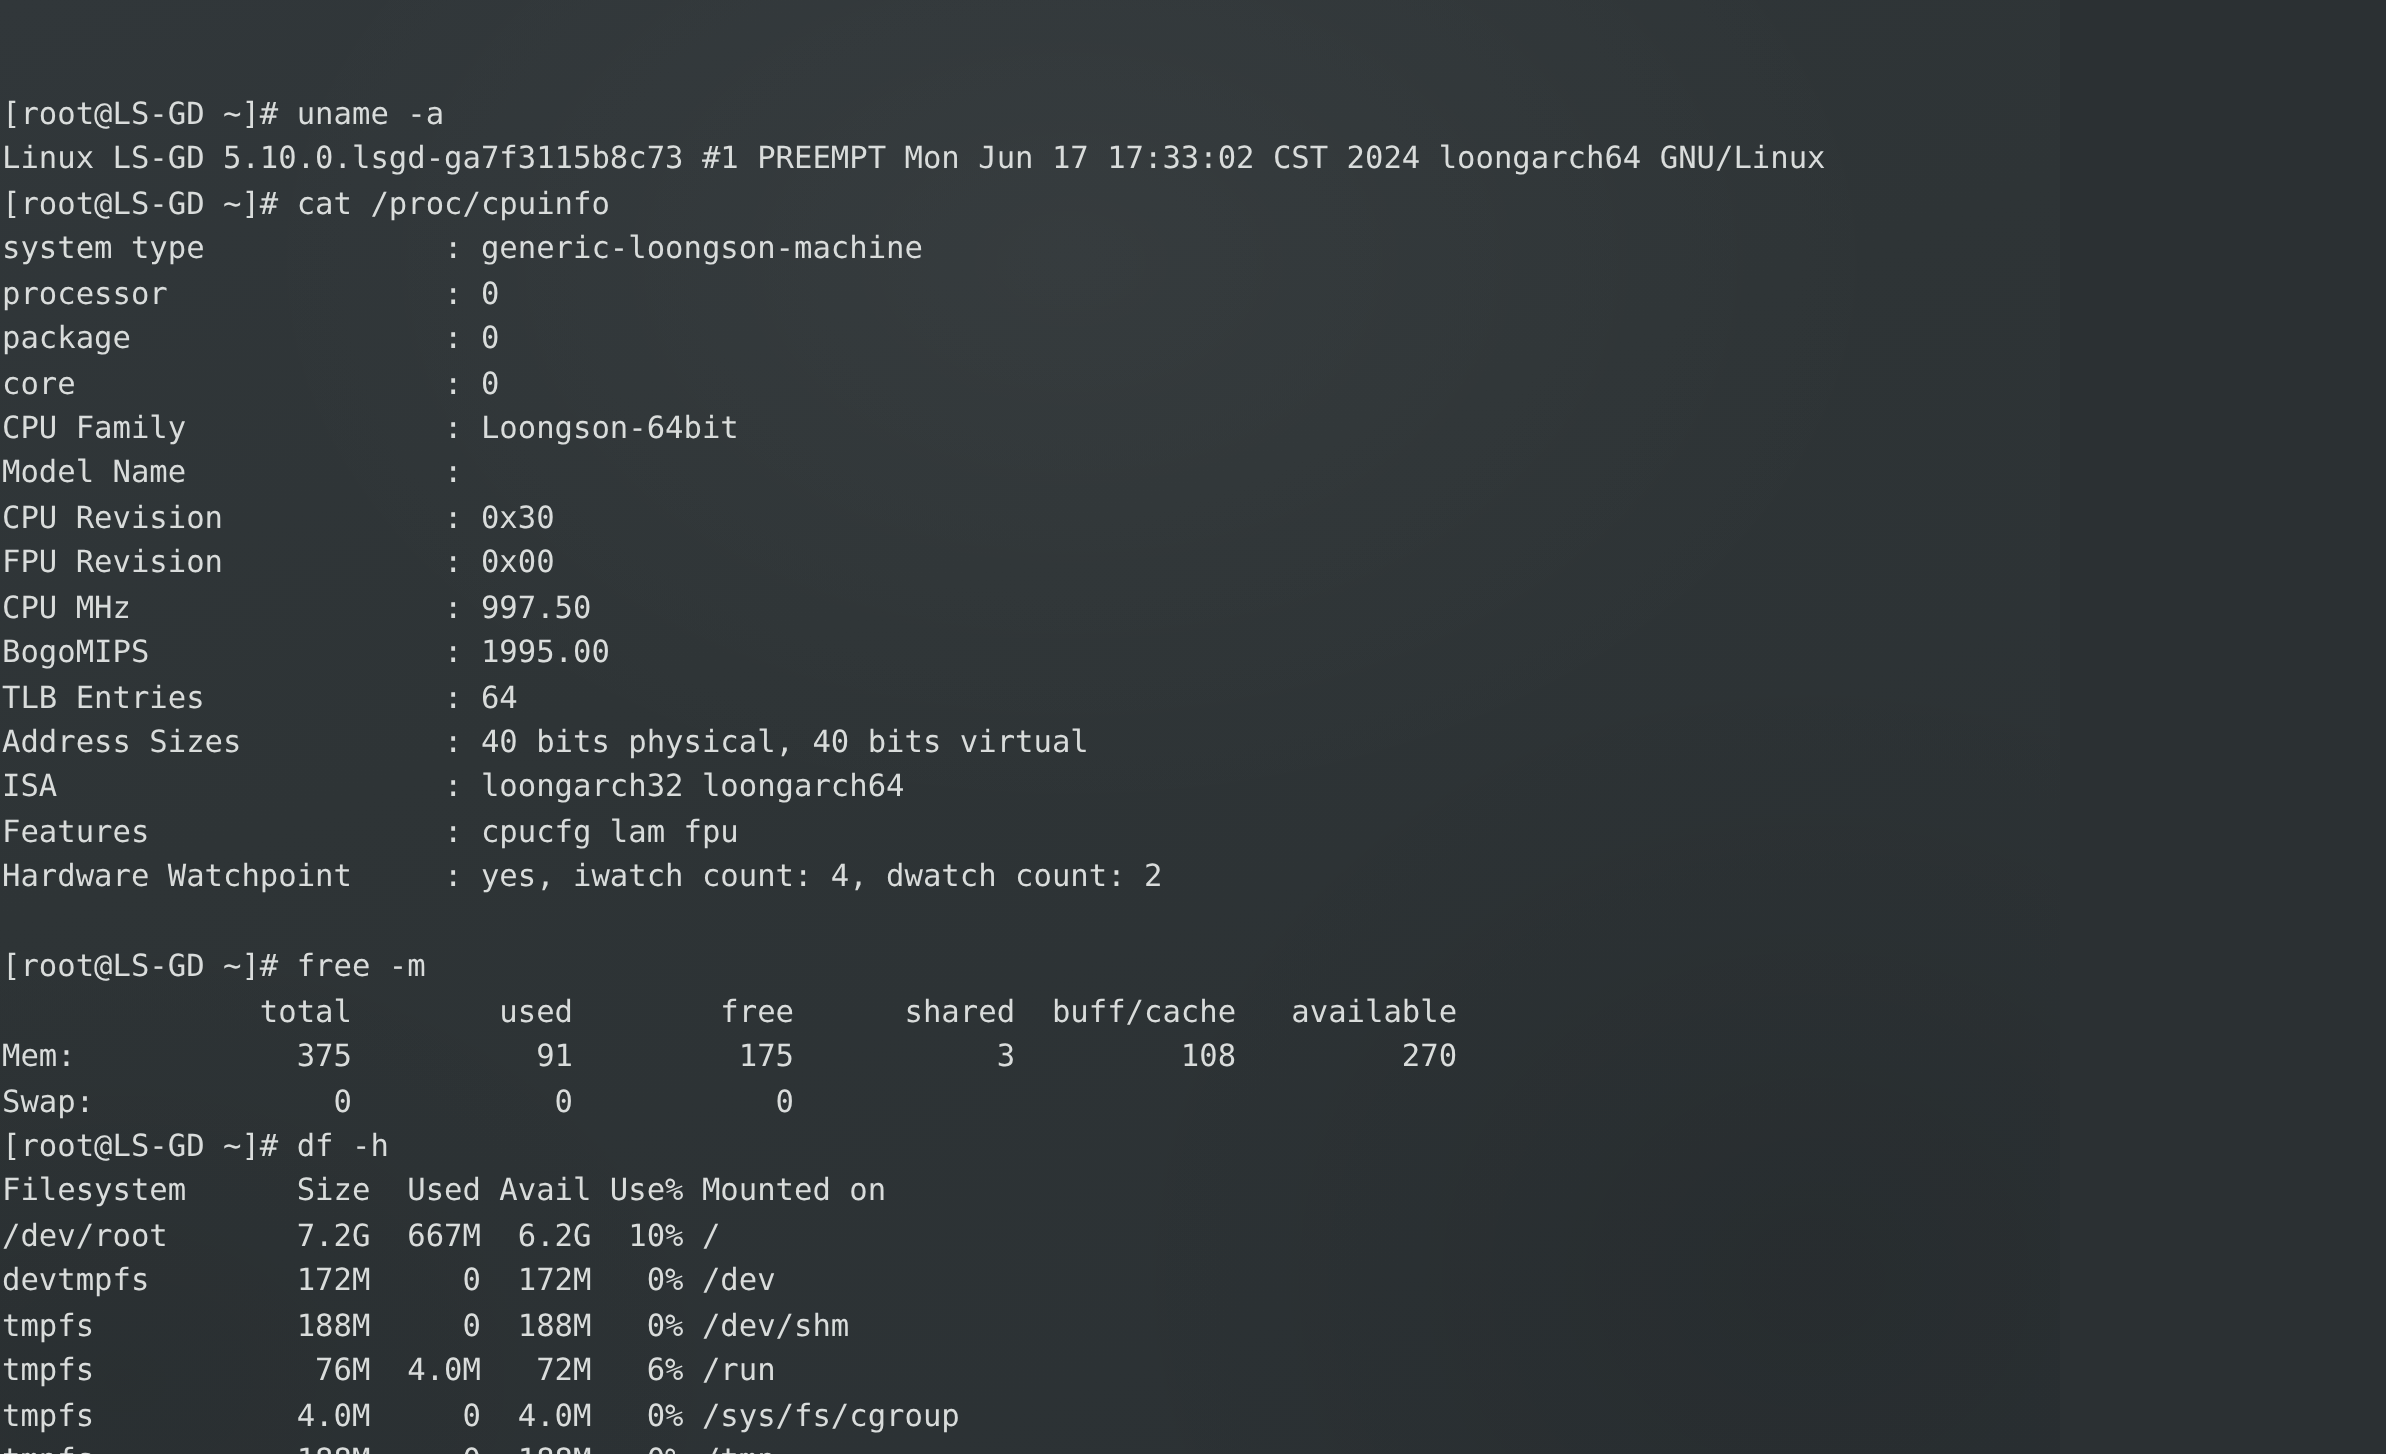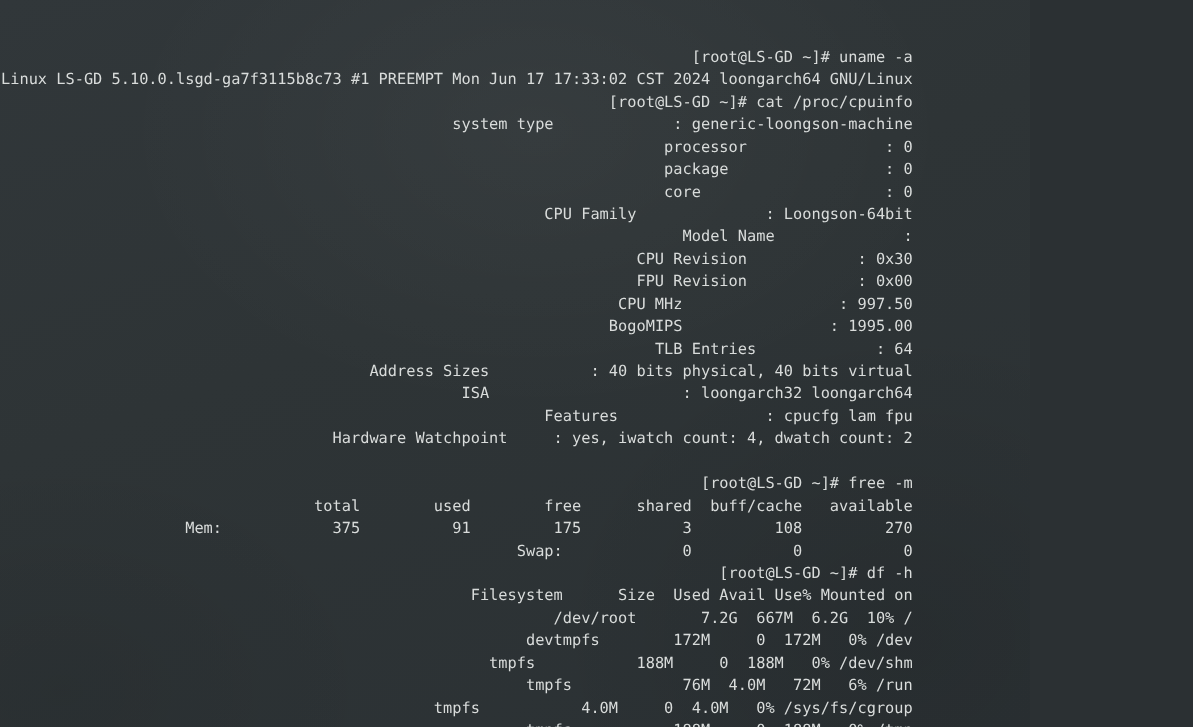--- a/index.html
+++ b/index.html
@@ -18,21 +18,20 @@
     width: 1030px;
     height: 727px;
     box-sizing: border-box;
     background-color: #2f3537;
     background-image:
       radial-gradient(ellipse 620px 420px at 52% 18%, rgba(255,255,255,0.035), rgba(255,255,255,0) 68%),
       radial-gradient(ellipse 520px 460px at 88% 88%, rgba(0,0,0,0.10), rgba(0,0,0,0) 70%),
       radial-gradient(ellipse 460px 340px at 6% 95%, rgba(0,0,0,0.07), rgba(0,0,0,0) 72%),
       linear-gradient(160deg, #31373a 0%, #2e3436 42%, #2b3134 100%);
     overflow: hidden;
-    text-align: right;
   }
   .screen {
     position: absolute;
     left: 0;
     top: 0;
     padding: 1px 0 0 1px;
     font-family: "DejaVu Sans Mono", "Liberation Mono", monospace;
     font-size: 15.3px;
     line-height: 22.45px;
     letter-spacing: 0px;

